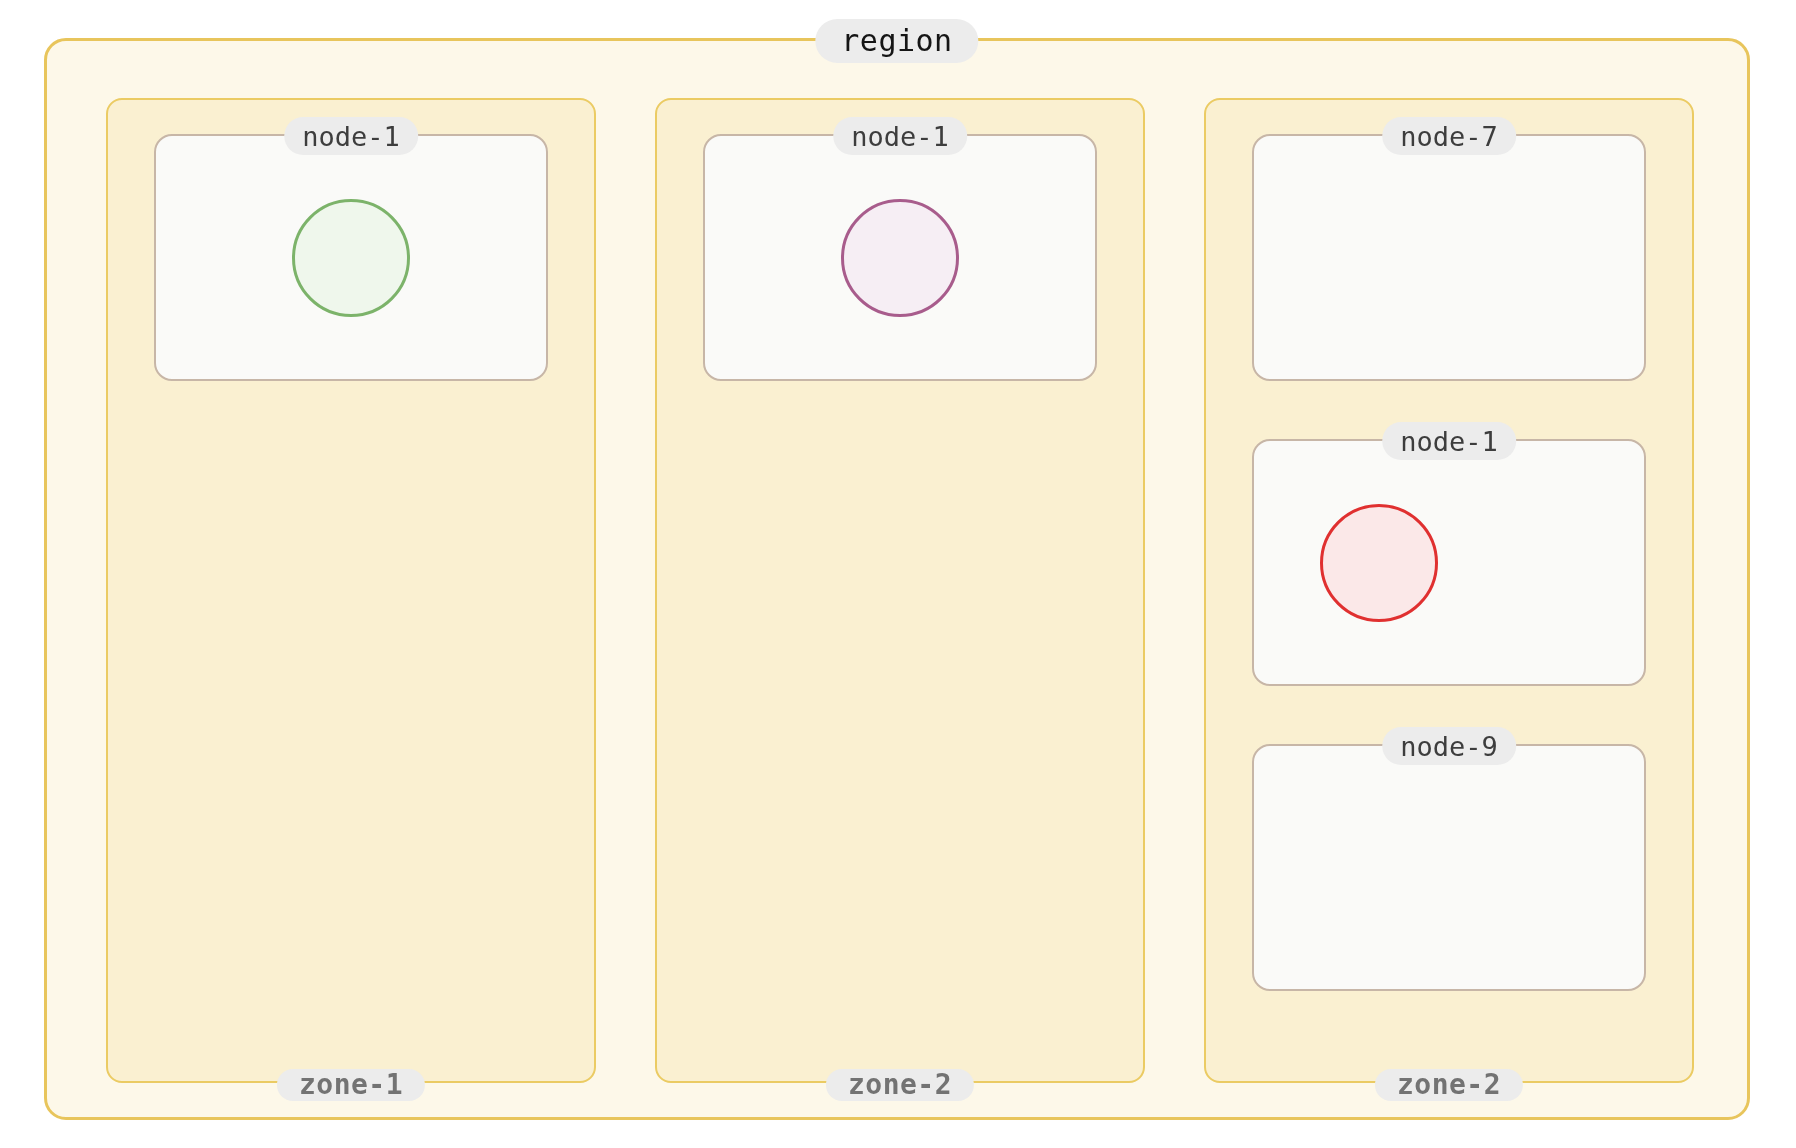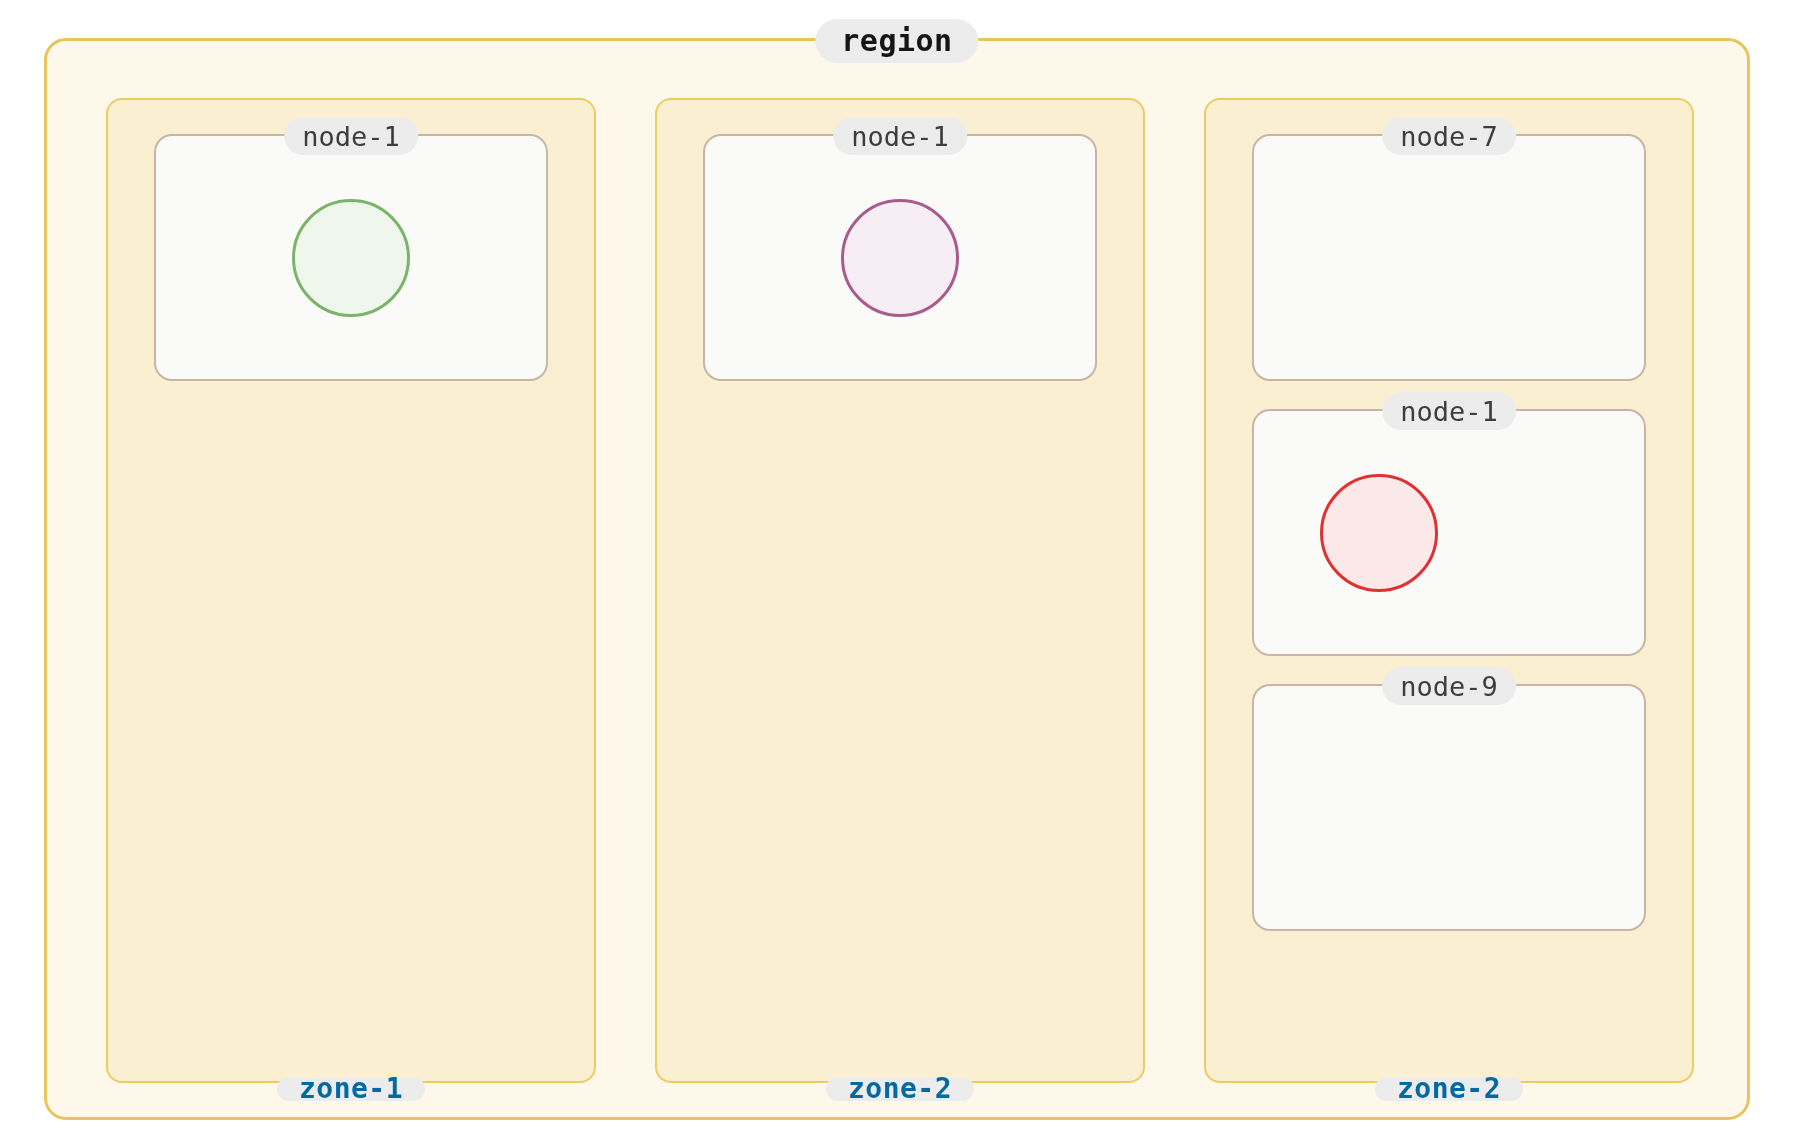--- a/index.html
+++ b/index.html
@@ -46,21 +46,21 @@
     justify-content: center;
   }
 
   .region-label {
     top: -22px;
     left: 50%;
     transform: translateX(-50%);
     height: 44px;
     padding: 0 26px;
     font-size: 30px;
-    font-weight: bold;
+    font-weight: normal;
     color: #151515;
     letter-spacing: 0.5px;
   }
 
   
   .zones {
     position: absolute;
     left: 59px;
     top: 57px;
     width: 1588px;
@@ -81,35 +81,35 @@
     display: flex;
     flex-direction: column;
     align-items: center;
     justify-content: flex-start;
   }
 
   .zone-label {
     bottom: -20px;
     left: 50%;
     transform: translateX(-50%);
-    height: 24px;
+    height: 32px;
     padding: 0 22px;
     font-size: 28px;
     font-weight: bold;
-    color: #0369a1;
+    color: #737373;
     letter-spacing: 0.5px;
   }
 
   
   .node-stack {
     display: flex;
     flex-direction: column;
     align-items: center;
     justify-content: flex-start;
-    gap: 28px;
+    gap: 58px;
     width: 100%;
   }
 
   .node {
     position: relative;
     box-sizing: border-box;
     width: 394px;
     height: 247px;
     background: #fafaf8;
     border: 2px solid #c7b6a7;

